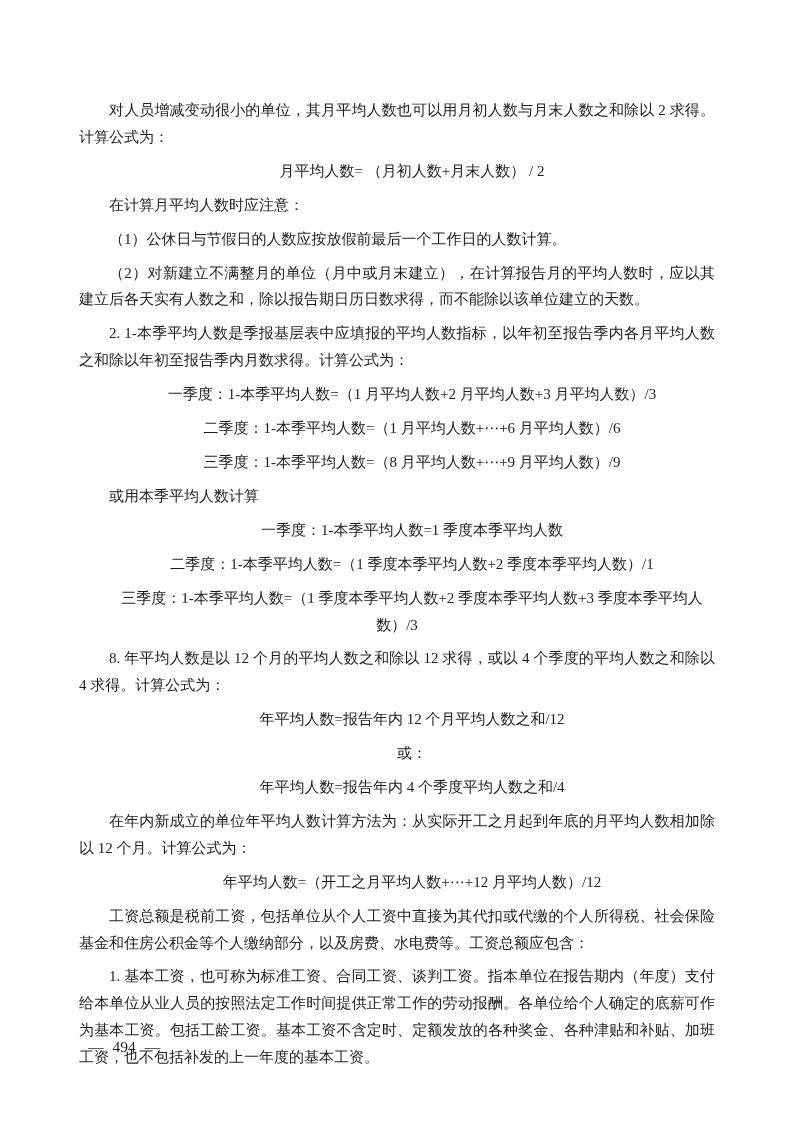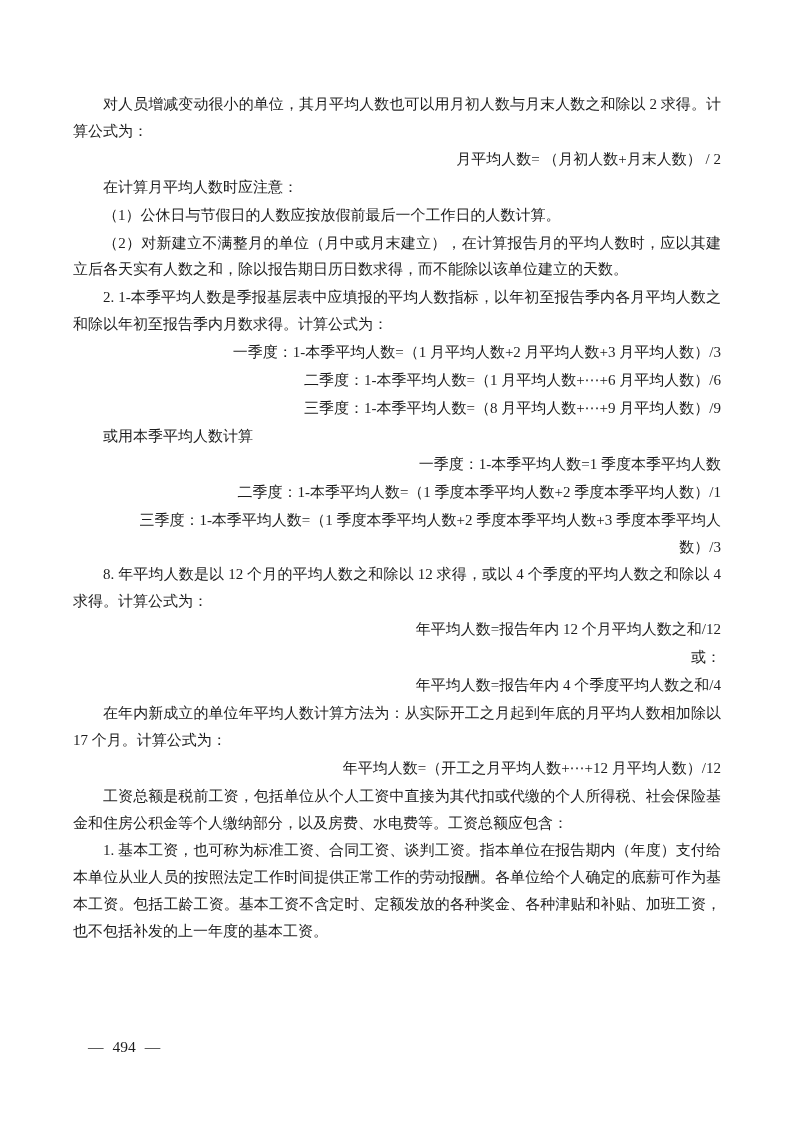--- a/index.html
+++ b/index.html
@@ -16,30 +16,30 @@
     font-family: "Liberation Serif", "DejaVu Serif", serif;
     color: #1c1c1c;
   }
   .text-block {
     position: absolute;
     left: 72px;
     top: 90px;
     width: 650px;
   }
   .text-block p {
-    margin: 1px;
+    margin: 7px;
     padding: 0;
     font-size: 15px;
     line-height: 26.9px;
     text-align: justify;
     text-indent: 2em;
     word-break: normal;
   }
   .text-block p.formula {
-    text-align: right;
+    text-align: center;
   }
   .term-label {
     font-weight: 700;
     margin-right: 0.95em;
   }
   .page-footer {
     position: absolute;
     left: 88px;
     top: 1035px;
     font-size: 15.5px;
@@ -66,21 +66,21 @@
     <p class="formula">二季度：1-本季平均人数=（1 月平均人数+⋯+6 月平均人数）/6</p>
     <p class="formula">三季度：1-本季平均人数=（8 月平均人数+⋯+9 月平均人数）/9</p>
     <p class="body">或用本季平均人数计算</p>
     <p class="formula">一季度：1-本季平均人数=1 季度本季平均人数</p>
     <p class="formula">二季度：1-本季平均人数=（1 季度本季平均人数+2 季度本季平均人数）/1</p>
     <p class="formula">三季度：1-本季平均人数=（1 季度本季平均人数+2 季度本季平均人数+3 季度本季平均人数）/3</p>
     <p class="body">8. 年平均人数是以 12 个月的平均人数之和除以 12 求得，或以 4 个季度的平均人数之和除以 4 求得。计算公式为：</p>
     <p class="formula">年平均人数=报告年内 12 个月平均人数之和/12</p>
     <p class="formula">或：</p>
     <p class="formula">年平均人数=报告年内 4 个季度平均人数之和/4</p>
-    <p class="body">在年内新成立的单位年平均人数计算方法为：从实际开工之月起到年底的月平均人数相加除以 17 个月。计算公式为：</p>
+    <p class="body">在年内新成立的单位年平均人数计算方法为：从实际开工之月起到年底的月平均人数相加除以 12 个月。计算公式为：</p>
     <p class="formula">年平均人数=（开工之月平均人数+⋯+12 月平均人数）/12</p>
     <p class="body">工资总额是税前工资，包括单位从个人工资中直接为其代扣或代缴的个人所得税、社会保险基金和住房公积金等个人缴纳部分，以及房费、水电费等。工资总额应包含：</p>
     <p class="body">1. 基本工资，也可称为标准工资、合同工资、谈判工资。指本单位在报告期内（年度）支付给本单位从业人员的按照法定工作时间提供正常工作的劳动报酬。各单位给个人确定的底薪可作为基本工资。包括工龄工资。基本工资不含定时、定额发放的各种奖金、各种津贴和补贴、加班工资，也不包括补发的上一年度的基本工资。</p>
   </div>
 
   <div class="page-footer">
     <span>—</span>
     <span>494</span>
     <span>—</span>
   </div>

